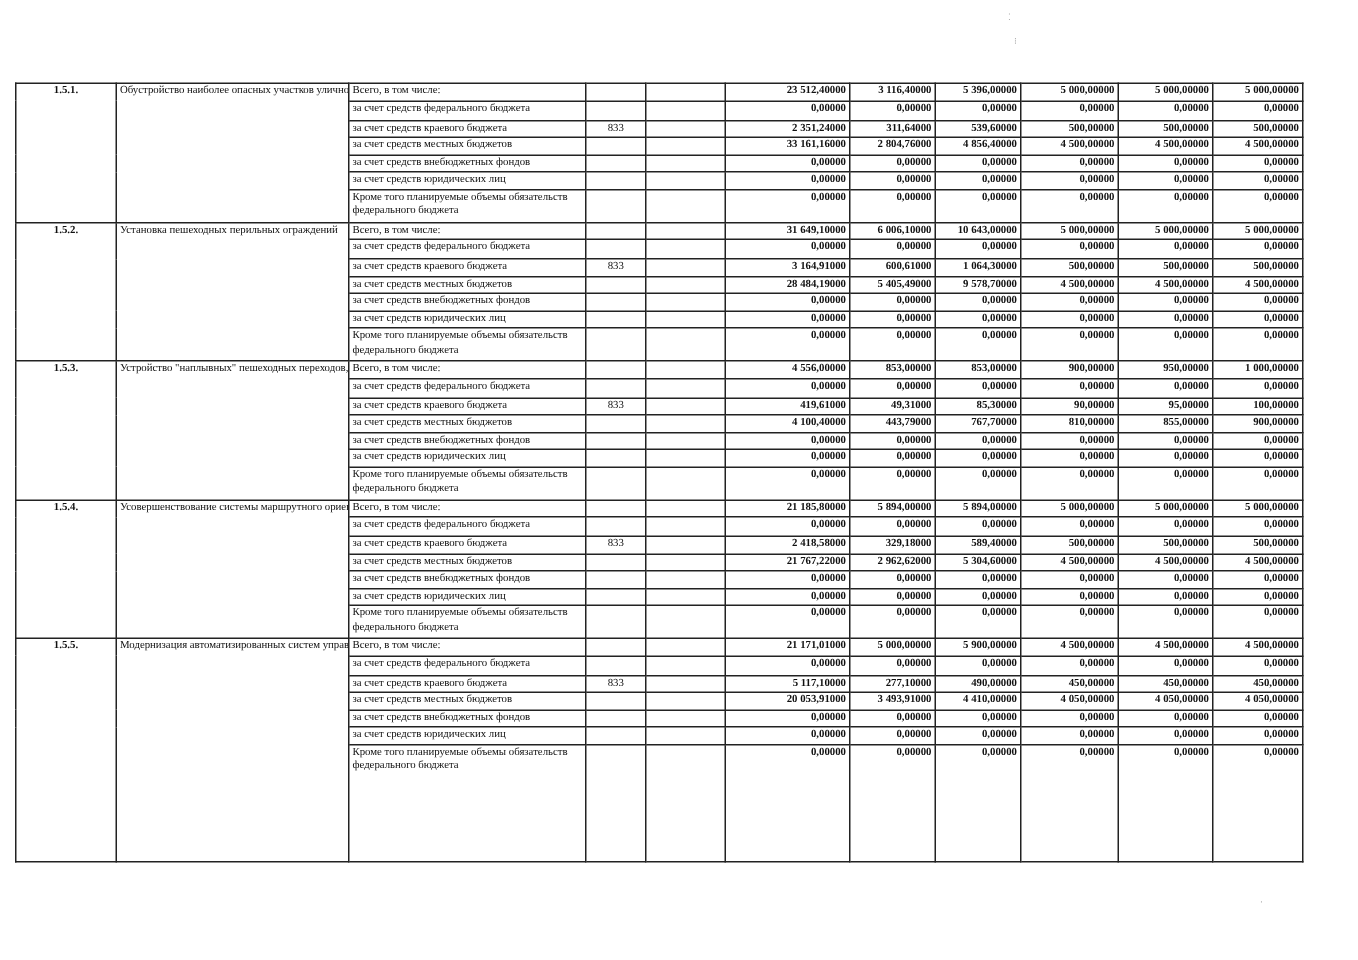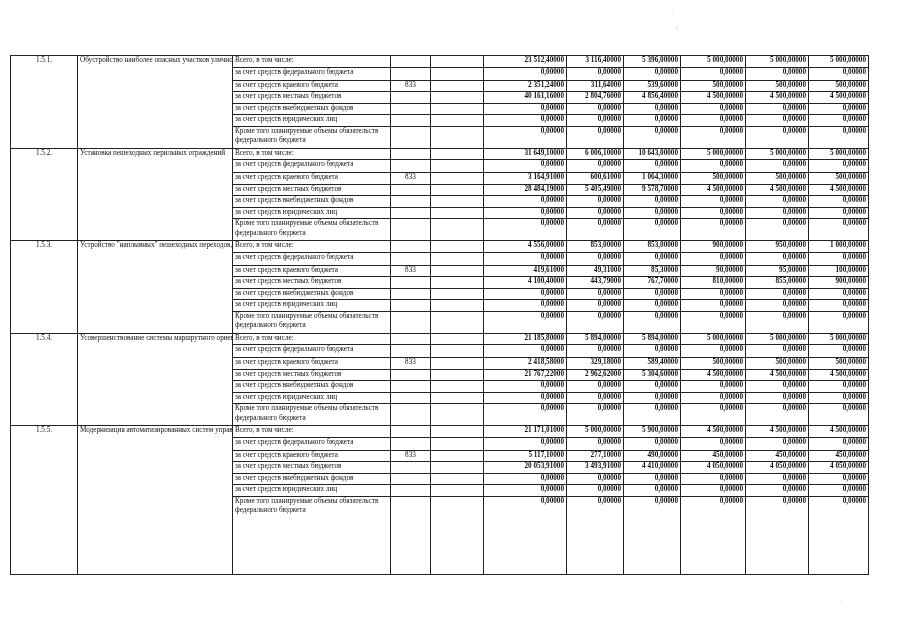--- a/index.html
+++ b/index.html
@@ -11,21 +11,21 @@
     border-collapse: collapse; table-layout: fixed;
     width: 858px;
   }
   table.budget td {
     border: 1px solid #222;
     font-size: 7.2px; line-height: 9.2px;
     padding: 0 2px; vertical-align: top;
     overflow: hidden; white-space: nowrap;
   }
   td.num { text-align: right; vertical-align: bottom; font-weight: bold; font-size: 7.4px; }
-  td.code { text-align: center; vertical-align: top; padding-top: 1px; }
+  td.code { text-align: center; vertical-align: top; padding-top: 1px; font-weight: bold; }
   td.name { white-space: normal; line-height: 10.6px; padding-top: 1px; }
   td.src { white-space: nowrap; font-family: Liberation Serif, serif; }
   td.src.wrap { white-space: normal; line-height: 9.6px; }
   td.grbs { text-align: center; font-weight: normal; }
   .speck { position: absolute; color: #aaa; font-size: 6px; font-family: "DejaVu Sans", sans-serif; }
 </style>
 </head>
 <body>
 
 <div class="page">
@@ -76,21 +76,21 @@
           <td class="num">311,64000</td>
           <td class="num">539,60000</td>
           <td class="num">500,00000</td>
           <td class="num">500,00000</td>
           <td class="num">500,00000</td>
         </tr>
         <tr style="height: 11.5px;">
           <td class="src">за счет средств местных бюджетов</td>
           <td class="grbs"></td>
           <td></td>
-          <td class="num">40 161,16000</td>
+          <td class="num">33 161,16000</td>
           <td class="num">2 804,76000</td>
           <td class="num">4 856,40000</td>
           <td class="num">4 500,00000</td>
           <td class="num">4 500,00000</td>
           <td class="num">4 500,00000</td>
         </tr>
         <tr style="height: 11.5px;">
           <td class="src">за счет средств внебюджетных фондов</td>
           <td class="grbs"></td>
           <td></td>

